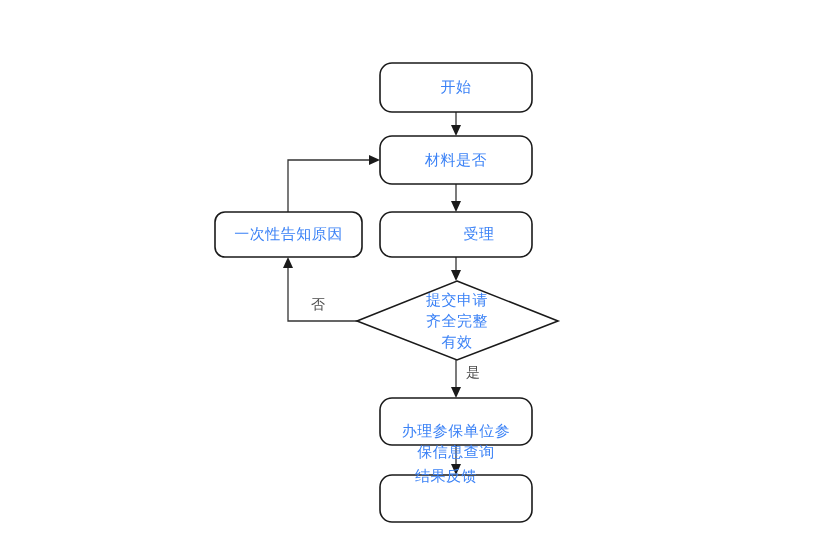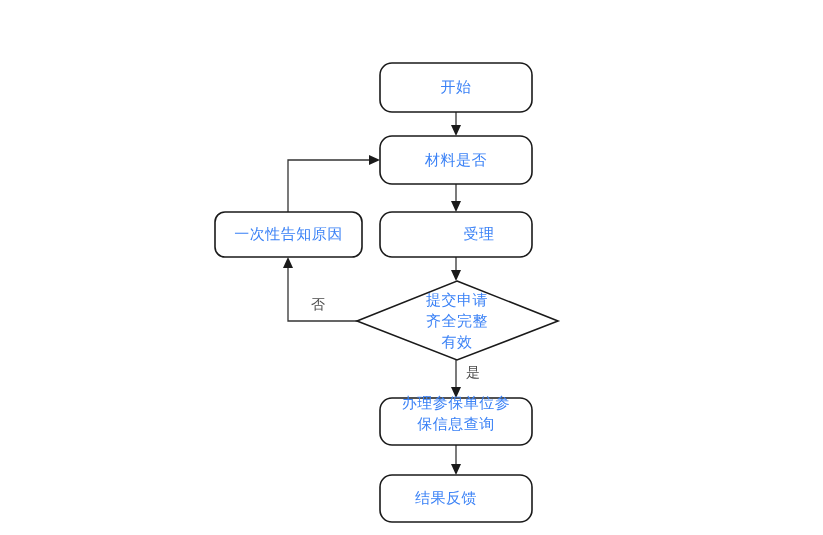--- a/index.html
+++ b/index.html
@@ -116,22 +116,22 @@
   <div class="node-text" style="left:380px; top:136px; width:152px; height:48px;">材料是否</div>
 
   <div class="node-text" style="left:380px; top:212px; width:160px; height:45px;margin-left:19px;">受理</div>
 
   <div class="node-text" style="left:215px; top:212px; width:147px; height:45px;">一次性告知原因</div>
 
   <div class="node-text" style="left:387px; top:283px; width:140px; height:76px; line-height:21px;">提交申请
 齐全完整
 有效</div>
 
-  <div class="node-text" style="left:382px; top:390px; width:148px; height:47px; line-height:21px;">办理参保单位参
+  <div class="node-text" style="left:382px; top:418px; width:148px; height:47px; line-height:21px;">办理参保单位参
 保信息查询</div>
 
-  <div class="node-text" style="left:380px; top:475px; width:132px; height:47px;">结果反馈</div>
+  <div class="node-text" style="left:380px; top:453px; width:132px; height:47px;">结果反馈</div>
 
   <div class="edge-label" style="left:311px; top:296px;">否</div>
 
   <div class="edge-label" style="left:466px; top:364px;">是</div>
 
 </div>
 
 </body></html>

